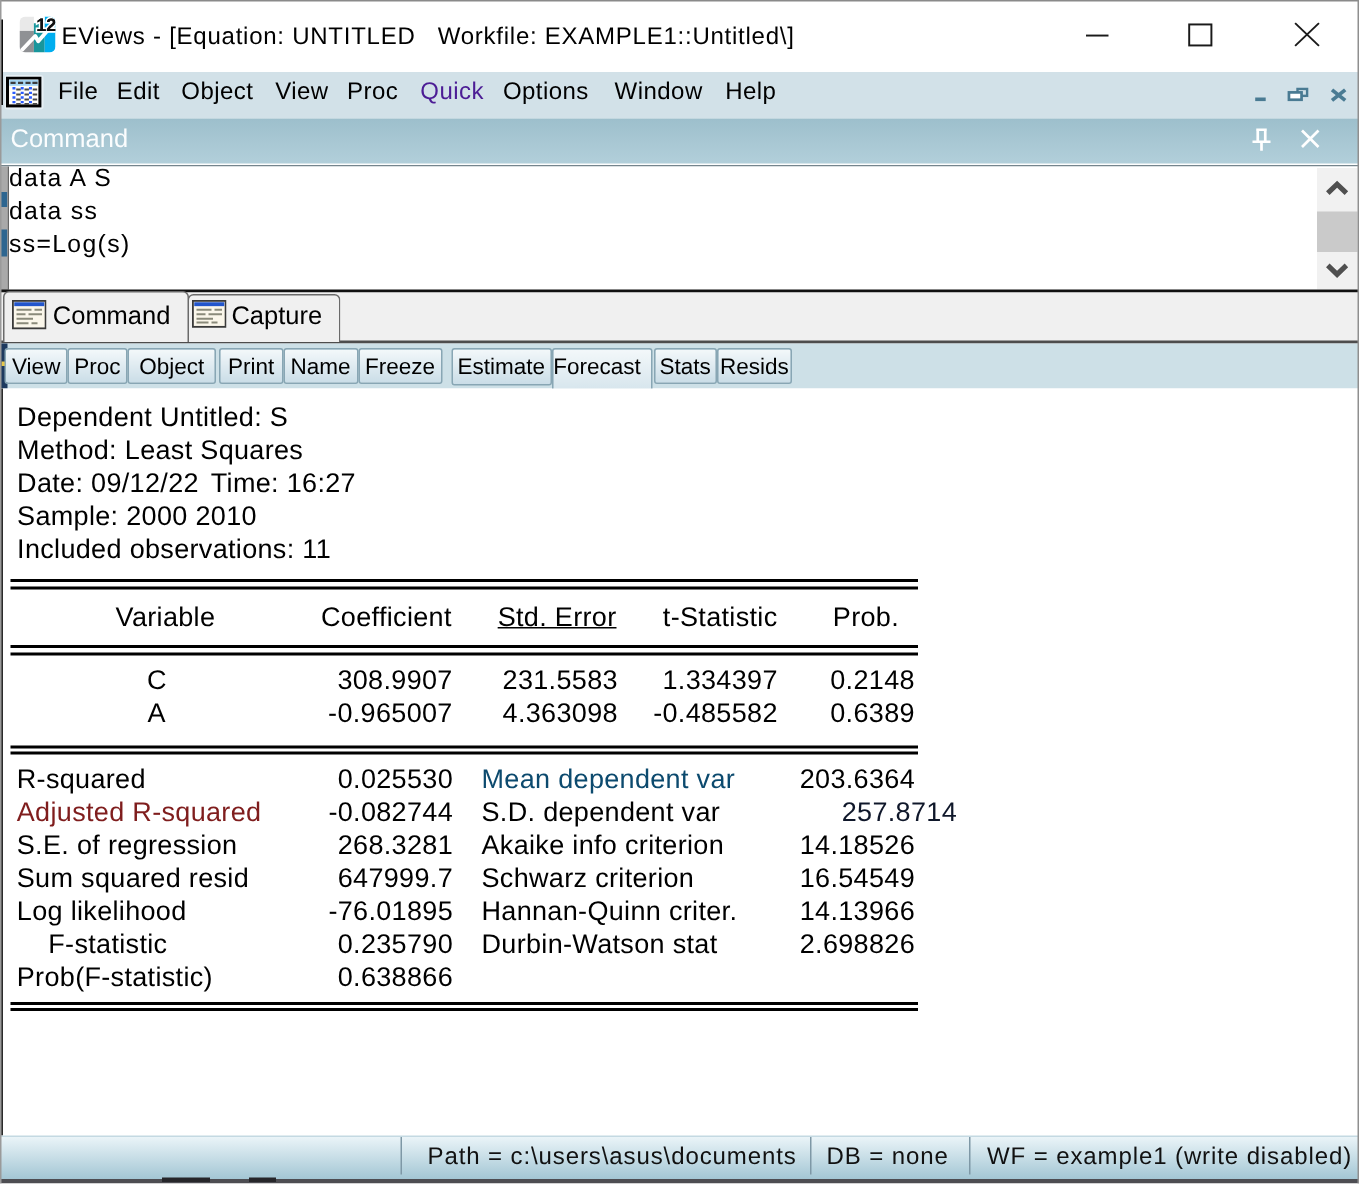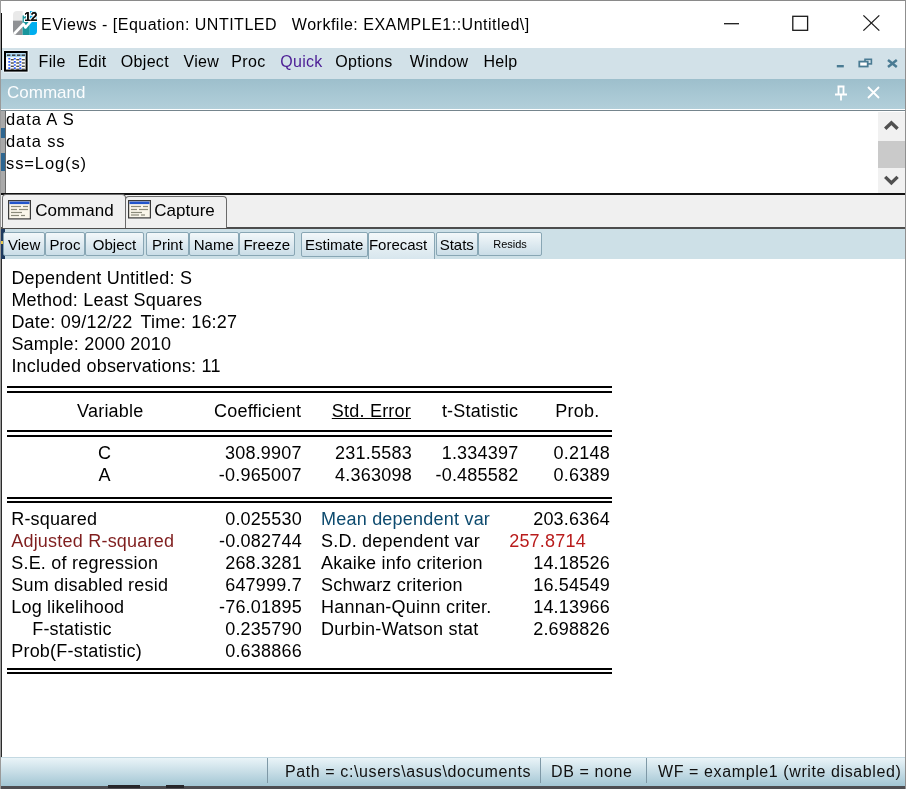--- a/index.html
+++ b/index.html
@@ -160,21 +160,21 @@
   <div id="toolbar">
       <div class="abs" style="left:3px;top:231.8px;width:42.3px;height:24.7px;background:linear-gradient(#f3f8fa,#cadde7);border:1px solid #88a6b4;border-radius:2px;text-align:center;font-size:15px;color:#000;line-height:23.5px;">View</div>
       <div class="abs" style="left:45.3px;top:231.8px;width:39.400000000000006px;height:24.7px;background:linear-gradient(#f3f8fa,#cadde7);border:1px solid #88a6b4;border-radius:2px;text-align:center;font-size:15px;color:#000;line-height:23.5px;">Proc</div>
       <div class="abs" style="left:84.7px;top:231.8px;width:59.60000000000001px;height:24.7px;background:linear-gradient(#f3f8fa,#cadde7);border:1px solid #88a6b4;border-radius:2px;text-align:center;font-size:15px;color:#000;line-height:23.5px;">Object</div>
       <div class="abs" style="left:146.2px;top:231.8px;width:42.400000000000006px;height:24.7px;background:linear-gradient(#f3f8fa,#cadde7);border:1px solid #88a6b4;border-radius:2px;text-align:center;font-size:15px;color:#000;line-height:23.5px;">Print</div>
       <div class="abs" style="left:188.6px;top:231.8px;width:50.30000000000001px;height:24.7px;background:linear-gradient(#f3f8fa,#cadde7);border:1px solid #88a6b4;border-radius:2px;text-align:center;font-size:15px;color:#000;line-height:23.5px;">Name</div>
       <div class="abs" style="left:238.9px;top:231.8px;width:55.70000000000002px;height:24.7px;background:linear-gradient(#f3f8fa,#cadde7);border:1px solid #88a6b4;border-radius:2px;text-align:center;font-size:15px;color:#000;line-height:23.5px;">Freeze</div>
       <div class="abs" style="left:300.5px;top:231.8px;width:67.39999999999998px;height:25px;background:linear-gradient(#f3f8fa,#cadde7);border:1px solid #88a6b4;border-radius:2px;text-align:center;font-size:15px;color:#000;line-height:23.5px;">Estimate</div>
       <div class="abs" style="left:367.9px;top:231.8px;width:67.60000000000002px;height:41px;background:linear-gradient(#f3f8fa,#cadde7);border:1px solid #88a6b4;border-radius:2px;text-align:left;font-size:15px;color:#000;line-height:23.5px;">Forecast</div>
       <div class="abs" style="left:435.5px;top:231.8px;width:42.5px;height:24.7px;background:linear-gradient(#f3f8fa,#cadde7);border:1px solid #88a6b4;border-radius:2px;text-align:center;font-size:15px;color:#000;line-height:23.5px;">Stats</div>
-      <div class="abs" style="left:478px;top:231.8px;width:64px;height:24.7px;background:linear-gradient(#f3f8fa,#cadde7);border:1px solid #88a6b4;border-radius:2px;text-align:center;font-size:11px;color:#000;line-height:23.5px;">Resids</div>
+      <div class="abs" style="left:478px;top:231.8px;width:50px;height:24.7px;background:linear-gradient(#f3f8fa,#cadde7);border:1px solid #88a6b4;border-radius:2px;text-align:center;font-size:15px;color:#000;line-height:23.5px;">Resids</div>
     </div>
 
   <div class="abs" style="left:0;top:259px;width:906px;height:497.5px;background:#fff;border-left:2px solid #2b2b2b;"></div>
   <div id="content">
       <div class="abs" style="left:11.4px;top:267.6px;font-size:18px;letter-spacing:0.22px;color:#000;white-space:pre;">Dependent Untitled: S</div>
       <div class="abs" style="left:11.4px;top:289.7px;font-size:18px;letter-spacing:0.22px;color:#000;white-space:pre;">Method: Least Squares</div>
       <div class="abs" style="left:11.4px;top:311.7px;font-size:18px;letter-spacing:0.22px;color:#000;white-space:pre;">Date: 09/12/22</div>
       <div class="abs" style="left:140.5px;top:311.7px;font-size:18px;letter-spacing:0.22px;color:#000;white-space:pre;">Time: 16:27</div>
       <div class="abs" style="left:11.4px;top:333.8px;font-size:18px;letter-spacing:0.22px;color:#000;white-space:pre;">Sample: 2000 2010</div>
       <div class="abs" style="left:11.4px;top:355.8px;font-size:18px;letter-spacing:0.22px;color:#000;white-space:pre;">Included observations: 11</div>
@@ -201,26 +201,26 @@
       <div class="abs rgt" style="left:411.9px;top:465.0px;font-size:18px;letter-spacing:0.22px;color:#000;white-space:pre;">4.363098</div>
       <div class="abs rgt" style="left:518.5px;top:465.0px;font-size:18px;letter-spacing:0.22px;color:#000;white-space:pre;">-0.485582</div>
       <div class="abs rgt" style="left:609.9px;top:465.0px;font-size:18px;letter-spacing:0.22px;color:#000;white-space:pre;">0.6389</div>
       <div class="abs" style="left:11.2px;top:508.9px;font-size:18px;letter-spacing:0.22px;color:#000;white-space:pre;">R-squared</div>
       <div class="abs rgt" style="left:302px;top:508.9px;font-size:18px;letter-spacing:0.22px;color:#000;white-space:pre;">0.025530</div>
       <div class="abs" style="left:321px;top:508.9px;font-size:18px;letter-spacing:0.22px;color:#0c4a6e;white-space:pre;">Mean dependent var</div>
       <div class="abs rgt" style="left:610px;top:508.9px;font-size:18px;letter-spacing:0.22px;color:#000;white-space:pre;">203.6364</div>
       <div class="abs" style="left:11.2px;top:531.0px;font-size:18px;letter-spacing:0.22px;color:#7f1d1d;white-space:pre;">Adjusted R-squared</div>
       <div class="abs rgt" style="left:302px;top:531.0px;font-size:18px;letter-spacing:0.22px;color:#000;white-space:pre;">-0.082744</div>
       <div class="abs" style="left:321px;top:531.0px;font-size:18px;letter-spacing:0.22px;color:#000;white-space:pre;">S.D. dependent var</div>
-      <div class="abs rgt" style="left:586px;top:531.0px;font-size:18px;letter-spacing:0.22px;color:#b91c1c;white-space:pre;">257.8714</div>
+      <div class="abs rgt" style="left:638px;top:531.0px;font-size:18px;letter-spacing:0.22px;color:#0f172a;white-space:pre;">257.8714</div>
       <div class="abs" style="left:11.2px;top:553.0px;font-size:18px;letter-spacing:0.22px;color:#000;white-space:pre;">S.E. of regression</div>
       <div class="abs rgt" style="left:302px;top:553.0px;font-size:18px;letter-spacing:0.22px;color:#000;white-space:pre;">268.3281</div>
       <div class="abs" style="left:321px;top:553.0px;font-size:18px;letter-spacing:0.22px;color:#000;white-space:pre;">Akaike info criterion</div>
       <div class="abs rgt" style="left:610px;top:553.0px;font-size:18px;letter-spacing:0.22px;color:#000;white-space:pre;">14.18526</div>
-      <div class="abs" style="left:11.2px;top:575.1px;font-size:18px;letter-spacing:0.22px;color:#000;white-space:pre;">Sum disabled resid</div>
+      <div class="abs" style="left:11.2px;top:575.1px;font-size:18px;letter-spacing:0.22px;color:#000;white-space:pre;">Sum squared resid</div>
       <div class="abs rgt" style="left:302px;top:575.1px;font-size:18px;letter-spacing:0.22px;color:#000;white-space:pre;">647999.7</div>
       <div class="abs" style="left:321px;top:575.1px;font-size:18px;letter-spacing:0.22px;color:#000;white-space:pre;">Schwarz criterion</div>
       <div class="abs rgt" style="left:610px;top:575.1px;font-size:18px;letter-spacing:0.22px;color:#000;white-space:pre;">16.54549</div>
       <div class="abs" style="left:11.2px;top:597.1px;font-size:18px;letter-spacing:0.22px;color:#000;white-space:pre;">Log likelihood</div>
       <div class="abs rgt" style="left:302px;top:597.1px;font-size:18px;letter-spacing:0.22px;color:#000;white-space:pre;">-76.01895</div>
       <div class="abs" style="left:321px;top:597.1px;font-size:18px;letter-spacing:0.22px;color:#000;white-space:pre;">Hannan-Quinn criter.</div>
       <div class="abs rgt" style="left:610px;top:597.1px;font-size:18px;letter-spacing:0.22px;color:#000;white-space:pre;">14.13966</div>
       <div class="abs" style="left:11.2px;top:619.2px;font-size:18px;letter-spacing:0.22px;color:#000;white-space:pre;margin-left:21px;">F-statistic</div>
       <div class="abs rgt" style="left:302px;top:619.2px;font-size:18px;letter-spacing:0.22px;color:#000;white-space:pre;">0.235790</div>
       <div class="abs" style="left:321px;top:619.2px;font-size:18px;letter-spacing:0.22px;color:#000;white-space:pre;">Durbin-Watson stat</div>

